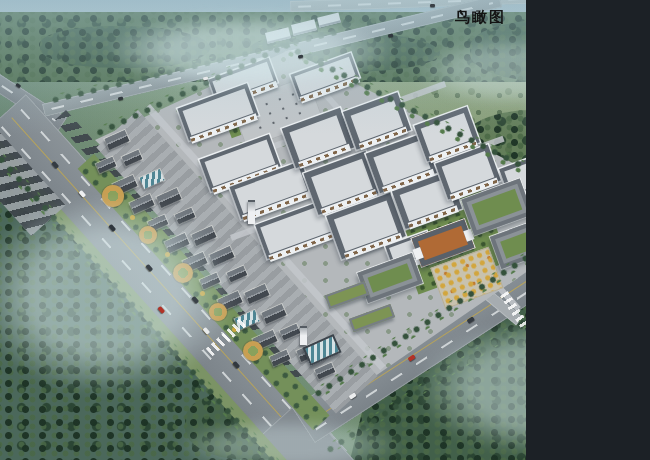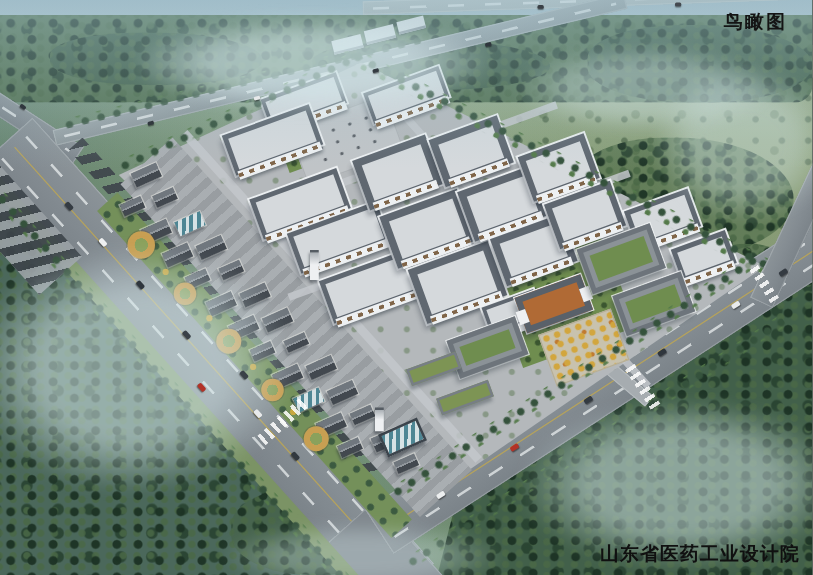--- a/index.html
+++ b/index.html
@@ -1,16 +1,16 @@
 <!DOCTYPE html>
 <html style="--sky-top: #9cb4c0; --sky-low: #ccdcdf; --road: #848c92; --road-far: #a9b3b5; --lane-mark: #e9edee; --lane-yellow: #c3a94e; --campus-paving: #b4b8bb; --factory-wall: #edf0f2; --factory-roof-ring: #5f6770; --factory-roof-center: #d5d9dc; --traditional-roof: #42484f; --green-roof: #7d9454; --campus-green: #6f8d4f; --entrance-roof: #b06a35; --golden-trees: #d2a63e; --forest-dark: #3c5a42; --forest-base: #527050; --field-olive: #8da06f; --fog: #dcebec; --car-red: #b23227;"><head>
 <meta charset="utf-8">
 <style>
   html,body{margin:0;padding:0;background:#1c2126;}
-  .scene{position:relative;width:650px;height:460px;overflow:hidden;
+  .scene{position:relative;width:526px;height:460px;overflow:hidden;
          font-family:"Liberation Sans","DejaVu Sans",sans-serif;background:#8aa284;}
   .abs{position:absolute;}
   
   .sky{left:0;top:0;width:650px;height:62px;
        background:linear-gradient(180deg,var(--sky-top,#9cb4c0) 0%,var(--sky-low,#ccdcdf) 90%);}
   .ground{left:0;top:36px;width:650px;height:424px;
        background:
         linear-gradient(90deg,rgba(56,92,86,.40) 0%,rgba(56,92,86,.18) 22%,rgba(56,92,86,0) 42%,rgba(146,156,100,.26) 72%,rgba(150,158,100,.34) 100%),
         linear-gradient(180deg,#9db39b 0%,#87a081 18%,#7d977c 45%,#739078 72%,#698871 100%);}
   
@@ -279,14 +279,13 @@
 
   <div class="abs car sm" style="left:118px;top:97px;background:#31383e;transform:rotate(-13.5deg);"></div>
   <div class="abs car sm" style="left:203px;top:77px;background:#e7e9ea;transform:rotate(-13.5deg);"></div>
   <div class="abs car sm" style="left:298px;top:55px;background:#343b42;transform:rotate(-13.5deg);"></div>
   <div class="abs car sm" style="left:388px;top:34px;background:#2f363d;transform:rotate(-13.5deg);"></div>
   <div class="abs car sm" style="left:16px;top:84px;background:#30373e;transform:rotate(33deg);"></div>
   <div class="abs car sm" style="left:430px;top:4px;background:#3a4046;"></div>
   <div class="abs car sm" style="left:540px;top:2px;background:#44494f;"></div>
 
   <div class="abs title">鸟瞰图</div>
-  <div class="abs credit">山东省医药工业设计院</div>
 </div>
 
 </body></html>

